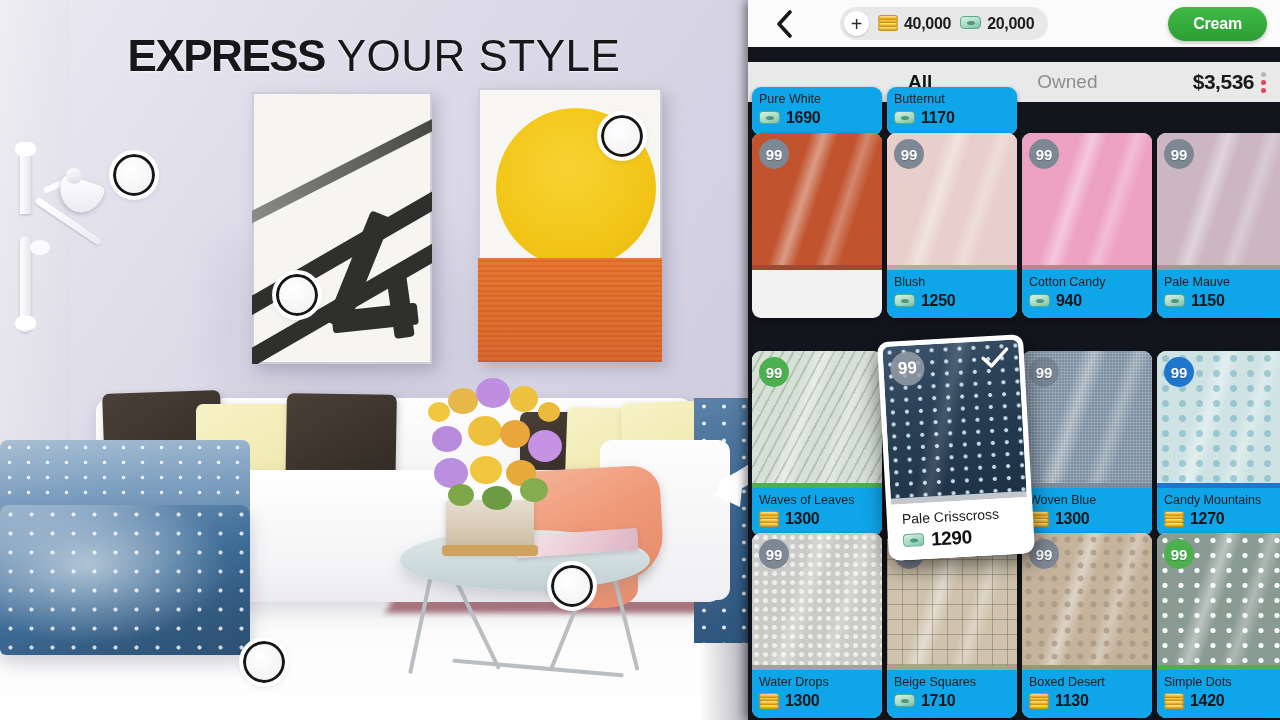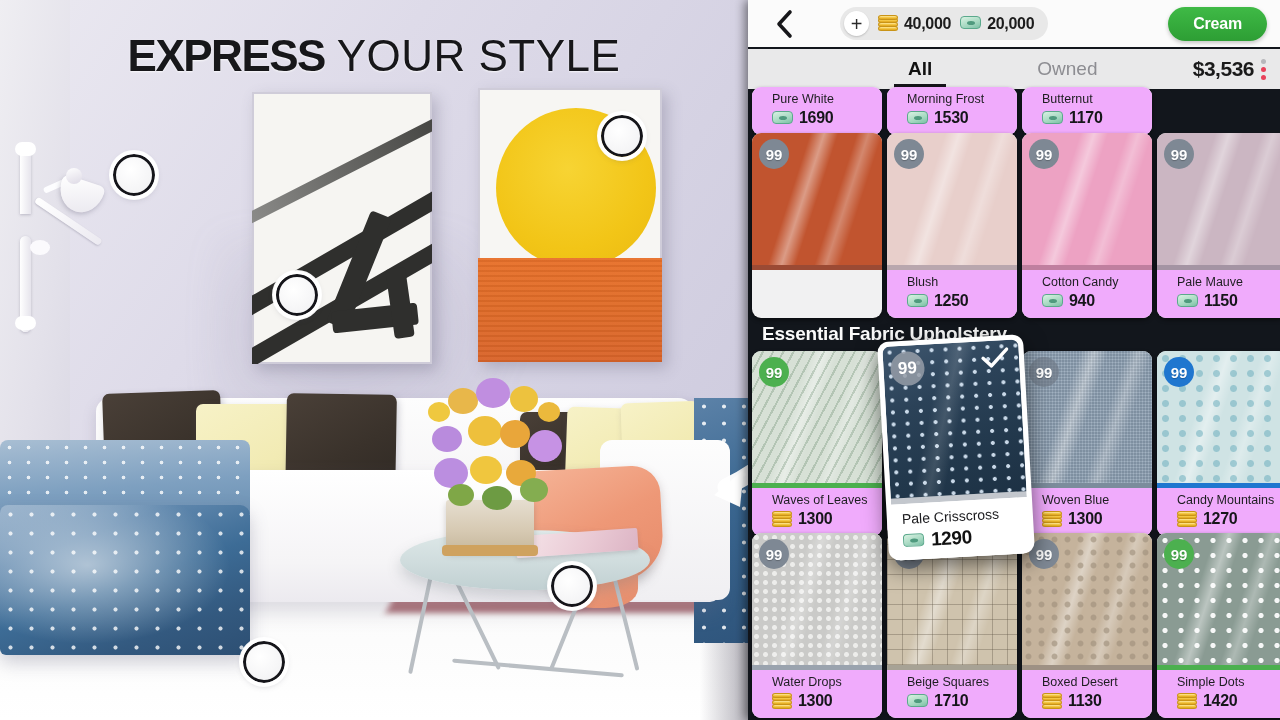--- a/index.html
+++ b/index.html
@@ -286,21 +286,21 @@
     margin-left:auto; margin-right:13px;
     height:34px; padding:0 25px; border-radius:17px;
     background: linear-gradient(180deg,#3fba46,#2d9e34);
     color:#fff; font-size:16px; font-weight:700; letter-spacing:-.2px;
     display:flex; align-items:center; justify-content:center;
     box-shadow: 0 2px 4px rgba(0,0,0,.22);
     cursor:pointer;
   }
 
   #tabbar {
-    position:absolute; left:0; top:49px; width:532px; height:40px;
+    position:absolute; left:0; top:62px; width:532px; height:40px;
     background:#e9e9ea; display:flex; align-items:center;
   }
   .tab {
     font-size:19px; color:#8d8d92; font-weight:400; position:relative;
     height:40px; display:flex; align-items:center; cursor:pointer;
   }
   .tab.active { color:#111; font-weight:700; }
   .tab.active::after {
     content:""; position:absolute; left:-14px; right:-14px; bottom:0; height:5px; background:#16161a;
   }
@@ -332,21 +332,21 @@
     position:absolute; left:7px; top:6px; width:30px; height:30px; border-radius:50%;
     display:flex; align-items:center; justify-content:center;
     font-size:15px; font-weight:700; color:#fff;
     background:#7e8894; z-index:3;
     text-shadow:0 1px 1px rgba(0,0,0,.25);
   }
   .badge.green { background:#4cb04f; }
   .badge.blue  { background:#1f76cf; }
   .badge.faint { background:rgba(110,120,132,.62); }
   .accent-bar { height:5px; width:100%; }
-  .label-box { padding:5px 7px 8px 20px; background:#f0abfc; }
+  .label-box { padding:5px 7px 8px 7px; background:#0ea5e9; }
   .tname { font-size:12.5px; color:#1d1d20; line-height:1.15; white-space:nowrap; overflow:hidden; }
   .tprice { display:flex; align-items:center; gap:6px; margin-top:3px; font-size:16px; font-weight:700; color:#16161a; letter-spacing:-.3px;}
 
   .section-head {
     position:absolute; left:14px; font-size:19px; font-weight:700; color:#fafafa;
     letter-spacing:-.2px;
   }
 
   
   #float-card {
@@ -545,102 +545,89 @@
                 <span class="ico-cash">
                   <i></i>
                   <b></b>
                 </span>
                 <span>1690</span>
               </div>
             </div>
           </div>
           <div class="tile">
             <div class="label-box">
-              <div class="tname">Morning Frost</div>
+              <div class="tname">Butternut</div>
               <div class="tprice">
                 <span class="ico-cash">
                   <i></i>
                   <b></b>
                 </span>
-                <span>1530</span>
-              </div>
-            </div>
-          </div>
-          <div class="tile">
-            <div class="label-box">
-              <div class="tname">Butternut</div>
+                <span>1170</span>
+              </div>
+            </div>
+          </div>
+        </div>
+
+      <div class="row" id="row1" style="top:46px;">
+          <div class="tile">
+            <div class="swatch" style="height:132px;background:#c1542f;">
+              <span class="badge">99</span>
+            </div>
+            <div class="accent-bar" style="background:#9b4a34;"></div>
+          </div>
+          <div class="tile">
+            <div class="swatch" style="height:132px;background:#e8cfcb;">
+              <span class="badge">99</span>
+            </div>
+            <div class="accent-bar" style="background:#b9a7ae;"></div>
+            <div class="label-box">
+              <div class="tname">Blush</div>
               <div class="tprice">
                 <span class="ico-cash">
                   <i></i>
                   <b></b>
                 </span>
-                <span>1170</span>
-              </div>
-            </div>
-          </div>
-        </div>
-
-      <div class="row" id="row1" style="top:46px;">
-          <div class="tile">
-            <div class="swatch" style="height:132px;background:#c1542f;">
+                <span>1250</span>
+              </div>
+            </div>
+          </div>
+          <div class="tile">
+            <div class="swatch" style="height:132px;background:#eda2c3;">
               <span class="badge">99</span>
             </div>
-            <div class="accent-bar" style="background:#9b4a34;"></div>
-          </div>
-          <div class="tile">
-            <div class="swatch" style="height:132px;background:#e8cfcb;">
-              <span class="badge">99</span>
-            </div>
-            <div class="accent-bar" style="background:#b9a7ae;"></div>
-            <div class="label-box">
-              <div class="tname">Blush</div>
+            <div class="accent-bar" style="background:#c07f9f;"></div>
+            <div class="label-box">
+              <div class="tname">Cotton Candy</div>
               <div class="tprice">
                 <span class="ico-cash">
                   <i></i>
                   <b></b>
                 </span>
-                <span>1250</span>
-              </div>
-            </div>
-          </div>
-          <div class="tile">
-            <div class="swatch" style="height:132px;background:#eda2c3;">
+                <span>940</span>
+              </div>
+            </div>
+          </div>
+          <div class="tile">
+            <div class="swatch" style="height:132px;background:#cbb6c2;">
               <span class="badge">99</span>
             </div>
-            <div class="accent-bar" style="background:#c07f9f;"></div>
-            <div class="label-box">
-              <div class="tname">Cotton Candy</div>
+            <div class="accent-bar" style="background:#a494a3;"></div>
+            <div class="label-box">
+              <div class="tname">Pale Mauve</div>
               <div class="tprice">
                 <span class="ico-cash">
                   <i></i>
                   <b></b>
                 </span>
-                <span>940</span>
-              </div>
-            </div>
-          </div>
-          <div class="tile">
-            <div class="swatch" style="height:132px;background:#cbb6c2;">
-              <span class="badge">99</span>
-            </div>
-            <div class="accent-bar" style="background:#a494a3;"></div>
-            <div class="label-box">
-              <div class="tname">Pale Mauve</div>
-              <div class="tprice">
-                <span class="ico-cash">
-                  <i></i>
-                  <b></b>
-                </span>
                 <span>1150</span>
               </div>
             </div>
           </div>
         </div>
 
-      <div class="section-head" id="sec-head" style="top:236px;">Essential Fabric Upholstery</div>
 
       <div class="row" id="row2" style="top:264px;">
           <div class="tile">
             <div class="swatch" style="height:132px;background:#cdd9cc;">
               <span style="position:absolute;inset:0;background-image:repeating-linear-gradient(118deg, rgba(120,150,125,.30) 0 2px, rgba(255,255,255,.20) 2px 9px);"></span>
               <span class="badge green">99</span>
             </div>
             <div class="accent-bar" style="background:#4cb04f;"></div>
             <div class="label-box">
               <div class="tname">Waves of Leaves</div>

